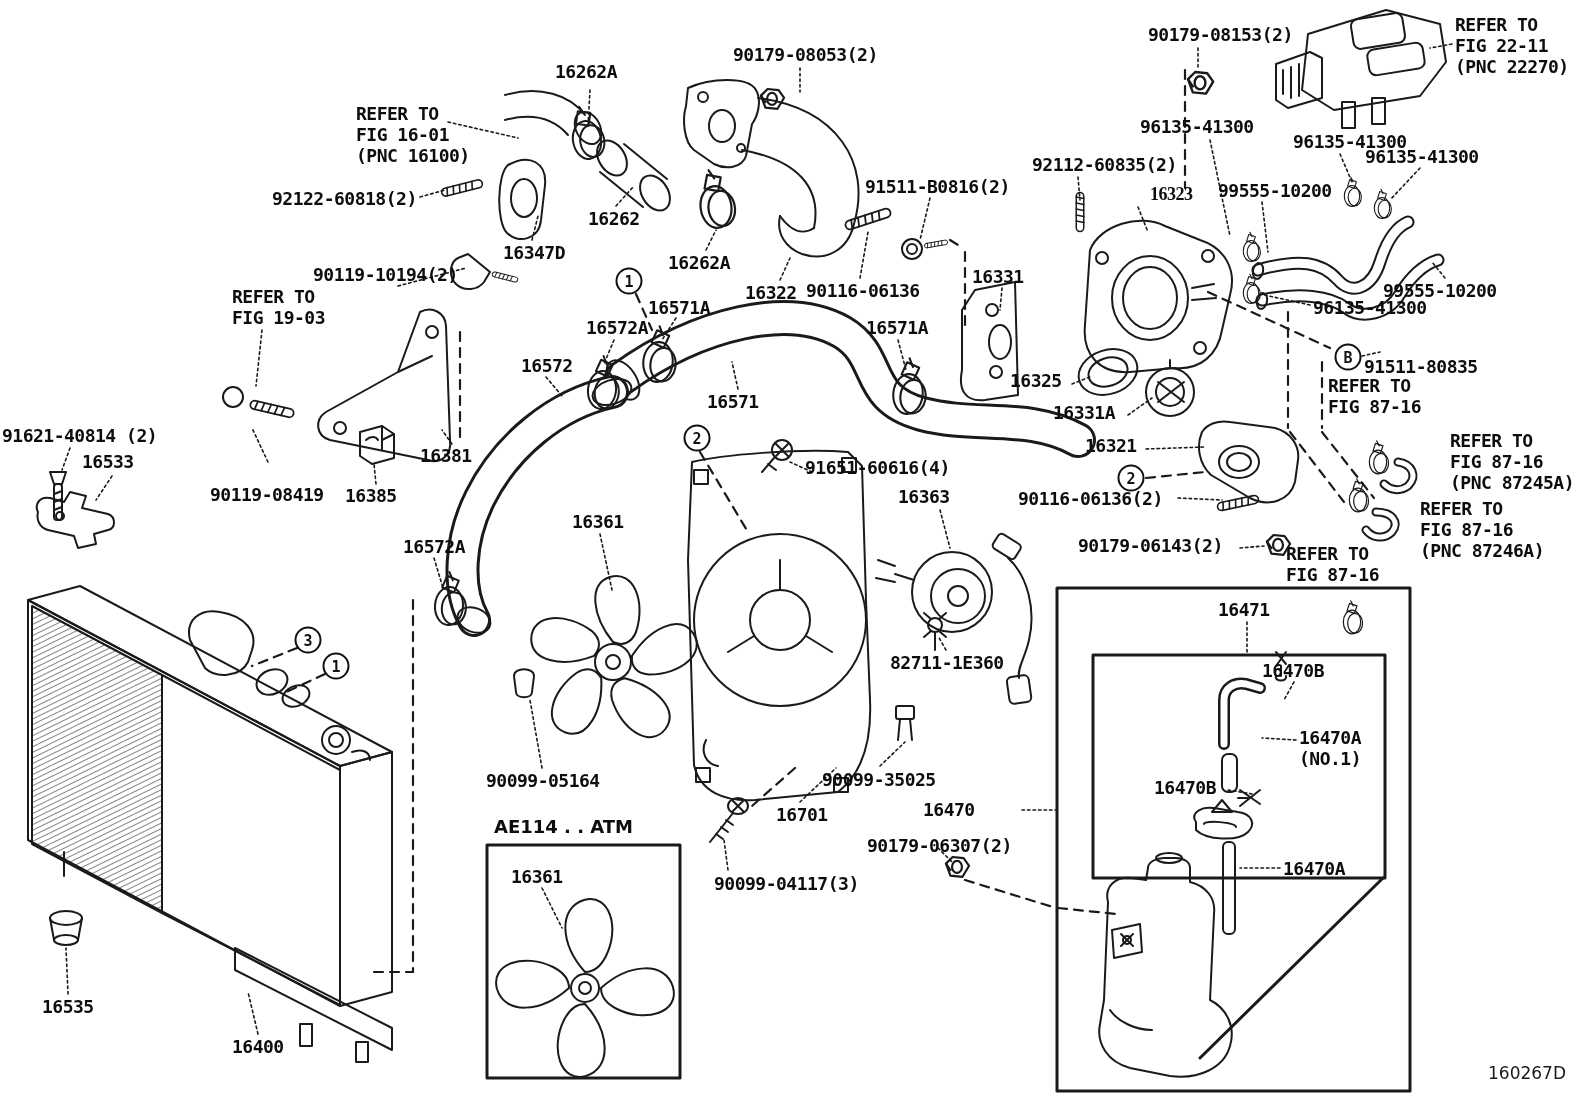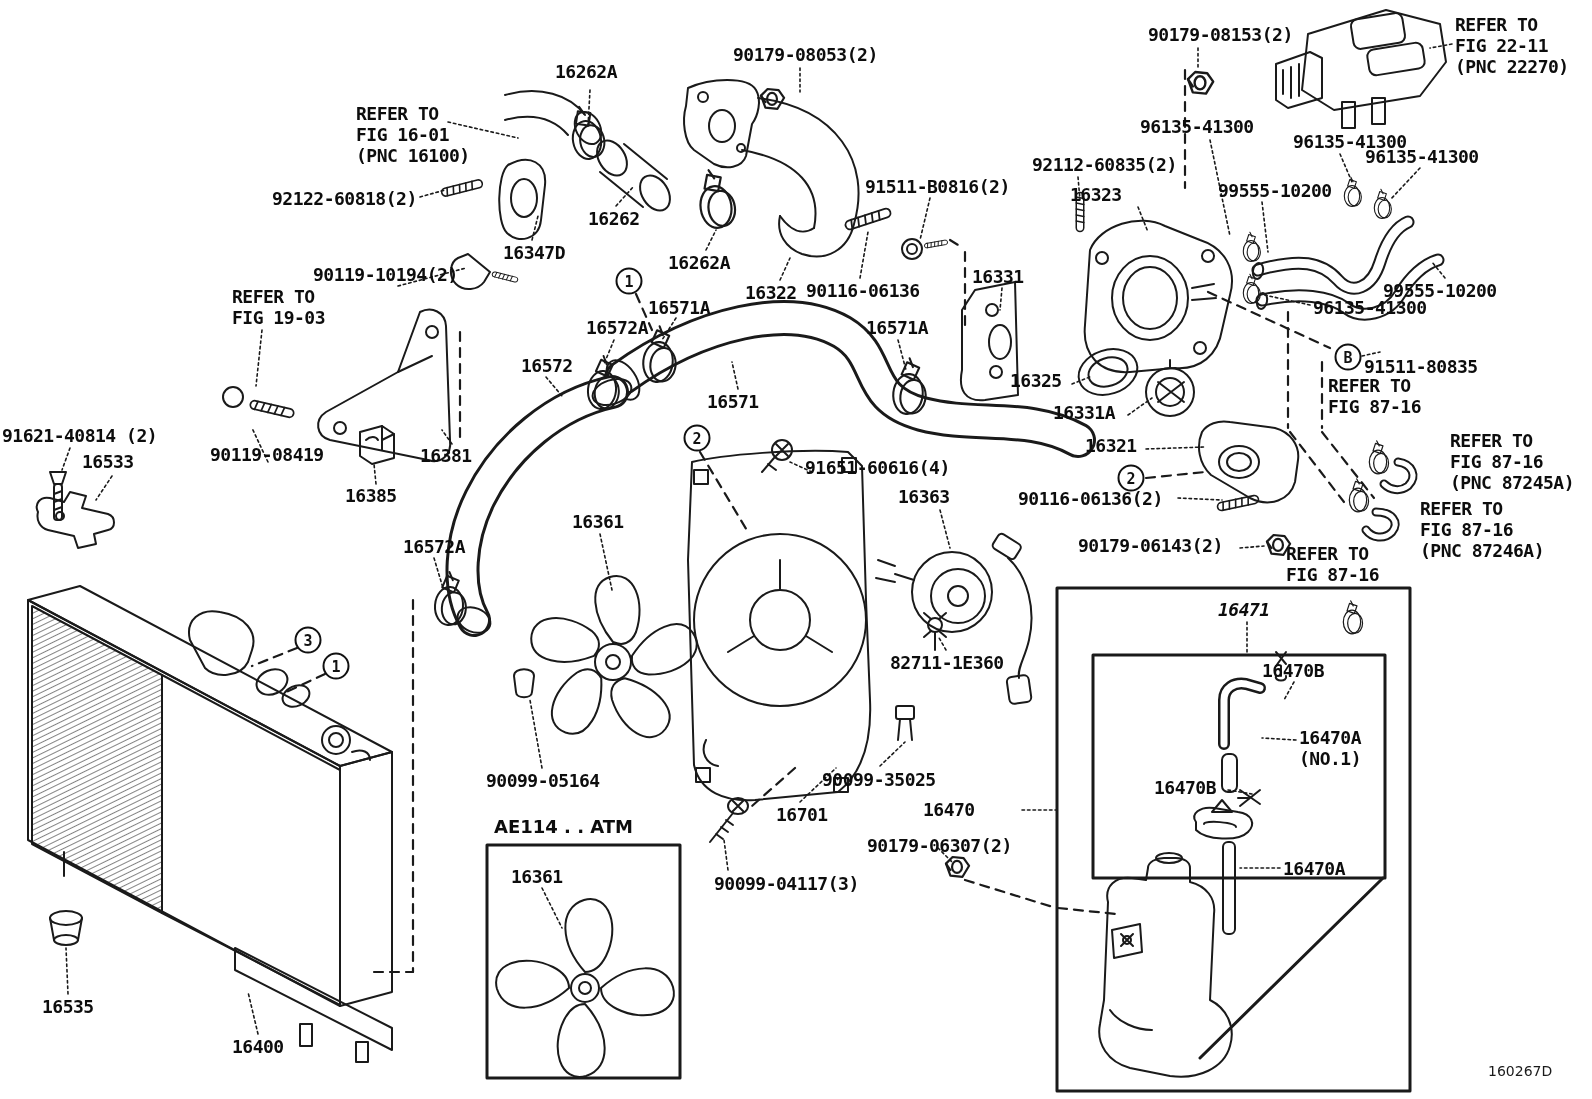--- a/index.html
+++ b/index.html
@@ -4,21 +4,21 @@
 <style>
   html,body{margin:0;padding:0;background:#fff;}
   .stage{position:relative;width:1592px;height:1099px;background:#ffffff;overflow:hidden;
          font-family:"DejaVu Sans Mono","Liberation Mono",monospace;}
   svg.draw{position:absolute;left:0;top:0;width:1592px;height:1099px;}
   .part-label{position:absolute;font-weight:bold;font-size:18px;line-height:21px;
               letter-spacing:-0.5px;color:#0d0d0d;white-space:pre;}
   .part-label.variant{font-family:"DejaVu Sans","Liberation Sans",sans-serif;font-size:18px;letter-spacing:0;}
   .diagram-code{position:absolute;left:1488px;top:1063px;
                 font-family:"DejaVu Sans","Liberation Sans",sans-serif;
-                font-size:14px;color:#1a1a1a;}
+                font-size:17px;color:#1a1a1a;}
   .callout{position:absolute;width:27px;height:27px;border:2.5px solid #111;border-radius:50%;
            box-sizing:border-box;display:flex;align-items:center;justify-content:center;
            font-weight:bold;font-size:15px;color:#111;background:#fff;
            transform:translate(-50%,-50%);}
 </style>
 </head>
 <body>
 
 <div class="stage">
 
@@ -508,21 +508,21 @@
       <div class="part-label" style="left: 866px; top: 317px;">16571A</div>
       <div class="part-label" style="left: 972px; top: 266px;">16331</div>
       <div class="part-label" style="left: 1148px; top: 24px;">90179-08153(2)</div>
       <div class="part-label" style="left: 1455px; top: 14px;">REFER TO
 FIG 22-11
 (PNC 22270)</div>
       <div class="part-label" style="left: 1140px; top: 116px;">96135-41300</div>
       <div class="part-label" style="left: 1293px; top: 131px;">96135-41300</div>
       <div class="part-label" style="left: 1365px; top: 146px;">96135-41300</div>
       <div class="part-label" style="left: 1032px; top: 154px;">92112-60835(2)</div>
-      <div class="part-label" style="left: 1070px; top: 184px;">16323</div>
+      <div class="part-label" style="left: 1150px; top: 184px; font-family: Liberation Serif, serif;">16323</div>
       <div class="part-label" style="left: 1218px; top: 180px;">99555-10200</div>
       <div class="part-label" style="left: 1383px; top: 280px;">99555-10200</div>
       <div class="part-label" style="left: 1313px; top: 297px;">96135-41300</div>
       <div class="part-label" style="left: 1364px; top: 343px; margin-top: 13px;">91511-80835</div>
       <div class="part-label" style="left: 1328px; top: 375px;">REFER TO
 FIG 87-16</div>
       <div class="part-label" style="left: 1450px; top: 430px;">REFER TO
 FIG 87-16
 (PNC 87245A)</div>
       <div class="part-label" style="left: 1420px; top: 498px;">REFER TO
@@ -537,30 +537,30 @@
       <div class="part-label" style="left: 1053px; top: 402px;">16331A</div>
       <div class="part-label" style="left: 1085px; top: 435px;">16321</div>
       <div class="part-label" style="left: 1018px; top: 488px;">90116-06136(2)</div>
       <div class="part-label" style="left: 1078px; top: 535px;">90179-06143(2)</div>
       <div class="part-label" style="left: 805px; top: 457px;">91651-60616(4)</div>
       <div class="part-label" style="left: 898px; top: 486px;">16363</div>
       <div class="part-label" style="left: 572px; top: 511px;">16361</div>
       <div class="part-label" style="left: 403px; top: 536px;">16572A</div>
       <div class="part-label" style="left: 2px; top: 425px;">91621-40814 (2)</div>
       <div class="part-label" style="left: 82px; top: 451px;">16533</div>
-      <div class="part-label" style="left: 210px; top: 444px;">90119-08419</div>
+      <div class="part-label" style="left: 210px; top: 484px;">90119-08419</div>
       <div class="part-label" style="left: 420px; top: 445px;">16381</div>
       <div class="part-label" style="left: 345px; top: 485px;">16385</div>
       <div class="part-label" style="left: 486px; top: 770px;">90099-05164</div>
       <div class="part-label" style="left: 890px; top: 652px;">82711-1E360</div>
       <div class="part-label" style="left: 822px; top: 769px;">90099-35025</div>
       <div class="part-label" style="left: 776px; top: 804px;">16701</div>
       <div class="part-label" style="left: 923px; top: 799px;">16470</div>
       <div class="part-label" style="left: 867px; top: 827px; margin-top: 8px;">90179-06307(2)</div>
-      <div class="part-label" style="left: 1218px; top: 599px; font-style: italic;">16471</div>
+      <div class="part-label" style="left: 1218px; top: 599px;">16471</div>
       <div class="part-label" style="left: 1262px; top: 660px;">16470B</div>
       <div class="part-label" style="left: 1299px; top: 727px;">16470A
 (NO.1)</div>
       <div class="part-label" style="left: 1154px; top: 777px;">16470B</div>
       <div class="part-label" style="left: 1283px; top: 858px;">16470A</div>
       <div class="part-label variant" style="left: 494px; top: 816px;">AE114 . . ATM</div>
       <div class="part-label" style="left: 511px; top: 866px;">16361</div>
       <div class="part-label" style="left: 678px; top: 873px; padding-left: 36px;">90099-04117(3)</div>
       <div class="part-label" style="left: 42px; top: 996px;">16535</div>
       <div class="part-label" style="left: 232px; top: 1036px;">16400</div>

